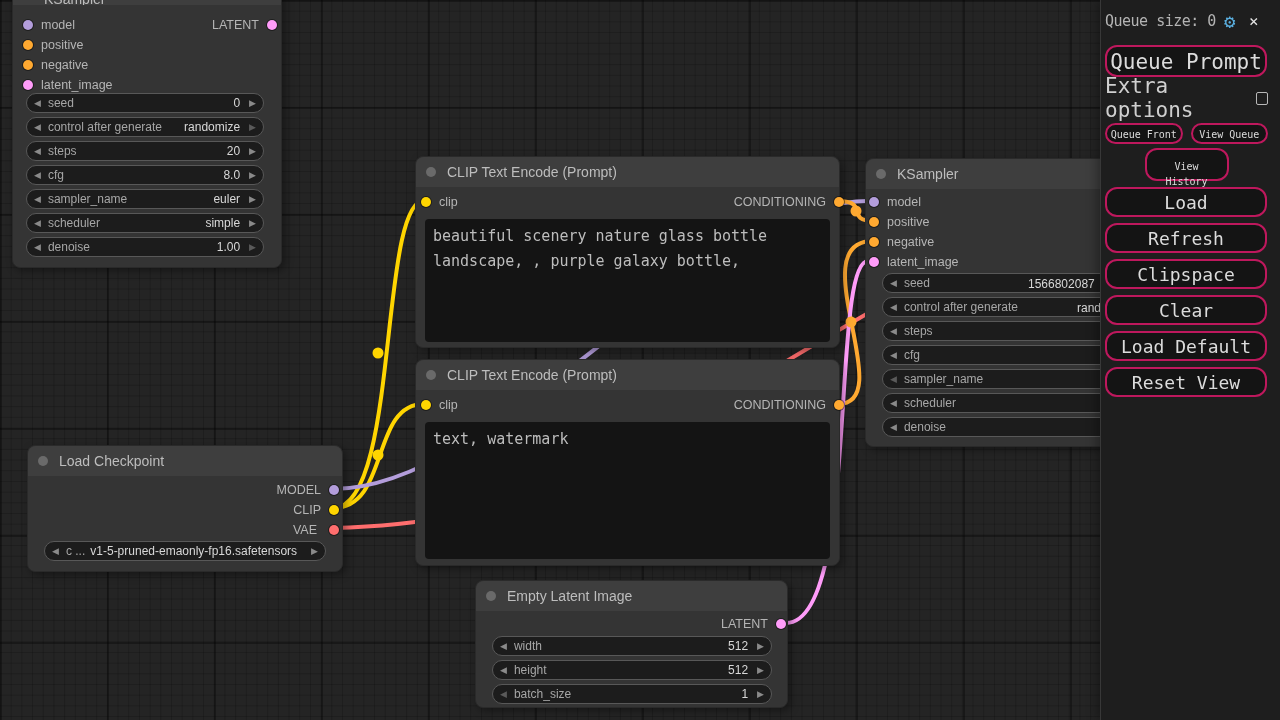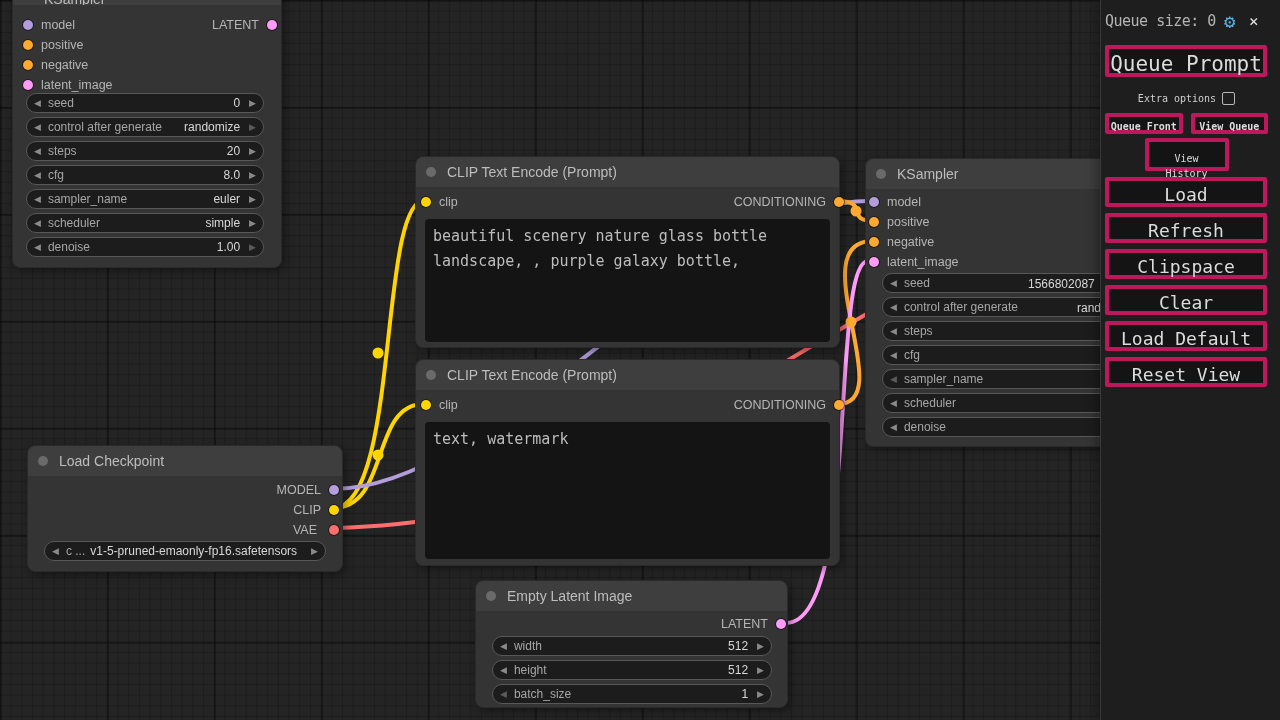--- a/index.html
+++ b/index.html
@@ -36,26 +36,26 @@
     font-family:"DejaVu Sans Mono", monospace;font-size:15px;line-height:1.65;
     padding:5px 8px;box-sizing:border-box;white-space:pre-wrap;word-break:break-word;}
   
   #sidebar{position:absolute;left:1100px;top:0;width:180px;height:720px;z-index:5;background:#1e1e1e;
     border-left:1px solid #383838;box-shadow:-3px 0 10px rgba(0,0,0,.35);
     font-family:"DejaVu Sans Mono", monospace;color:#c8c8c8;box-sizing:border-box;padding:10px 12px 0 4px;}
   .sb-head{display:flex;align-items:center;height:22px;}
   .sb-qs{font-size:15px;color:#b4b4b4;letter-spacing:-0.5px;}
   .sb-gear{color:#5aaede;font-size:19px;margin-left:8px;line-height:20px;cursor:pointer;}
   .sb-close{color:#e6e6e6;font-size:15px;font-weight:bold;margin-left:14px;cursor:pointer;}
-  .btn{display:block;background:#141414;border:4px solid #be185d;border-radius:2px;color:#dcdcdc;
+  .btn{display:block;background:#141414;border:2px solid #be185d;border-radius:12px;color:#dcdcdc;
     text-align:center;box-sizing:border-box;cursor:pointer;}
   .btn-queue{width:162px;height:32px;font-size:21px;line-height:30px;margin-top:13px;}
-  .sb-extra{display:flex;align-items:center;justify-content:center;gap:6px;margin-top:13px;font-size:10px;color:#cfcfcf;height:16px;}
+  .sb-extra{display:flex;align-items:center;justify-content:center;gap:6px;margin-top:13px;font-size:21px;color:#cfcfcf;height:16px;}
   .sb-check{width:13px;height:13px;border:1.5px solid #b8b8b8;border-radius:2px;box-sizing:border-box;cursor:pointer;}
-  .sb-smallrow{display:flex;gap:8px;margin-top:7px;font-weight:bold;}
+  .sb-smallrow{display:flex;gap:8px;margin-top:17px;}
   .btn-small{flex:1;height:21px;font-size:10px;line-height:19px;}
   .btn-hist{width:84px;height:33px;font-size:10px;line-height:1.45;margin:4px auto 0;padding-top:10px;}
   .btn-big{width:162px;height:30px;font-size:18px;line-height:28px;margin-top:6px;}
   .btn-big.first{margin-top:14px;}
 </style>
 </head>
 <body>
 
 <div id="screen">
 

